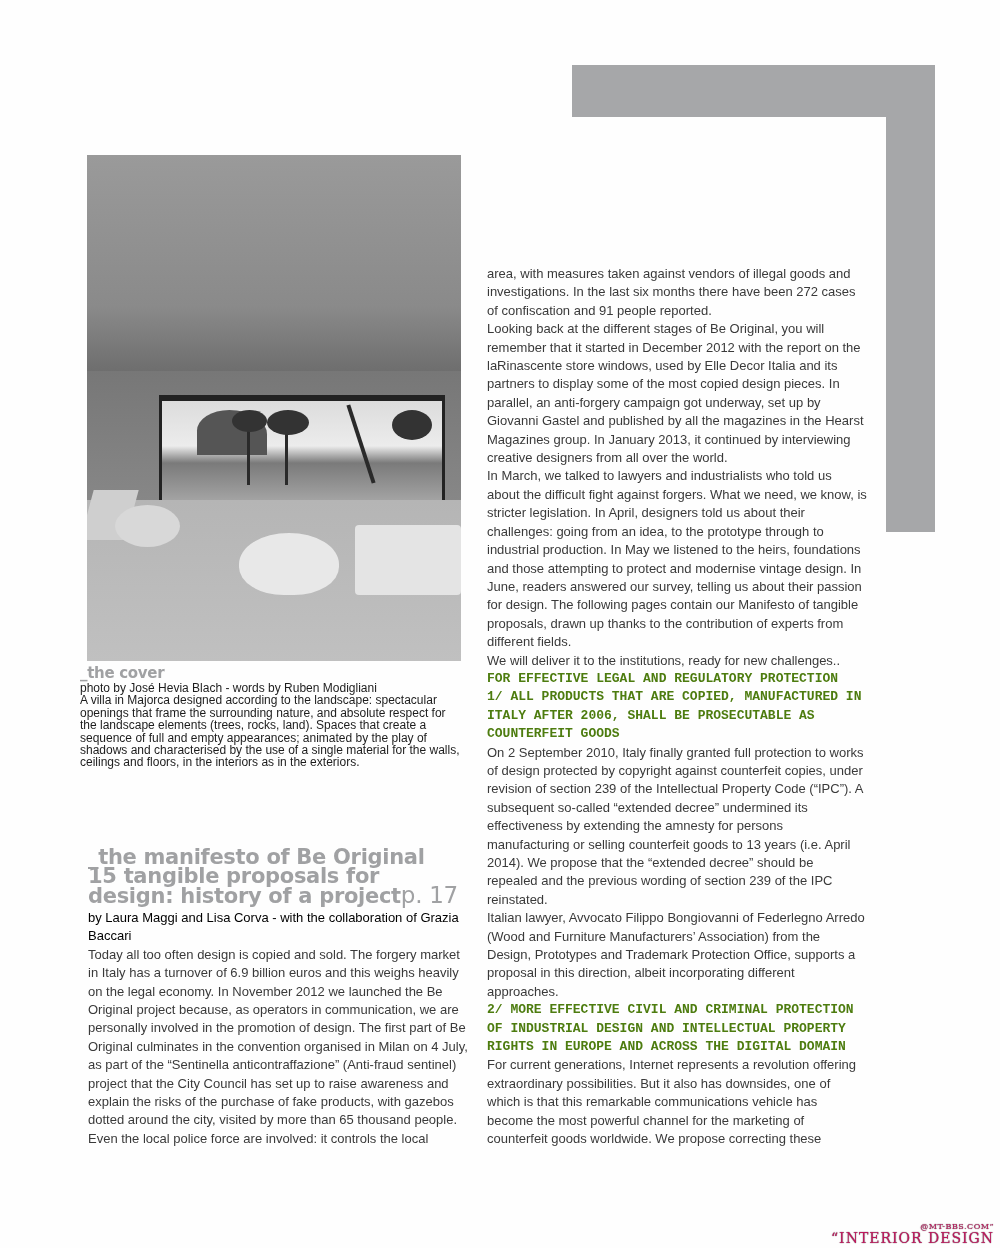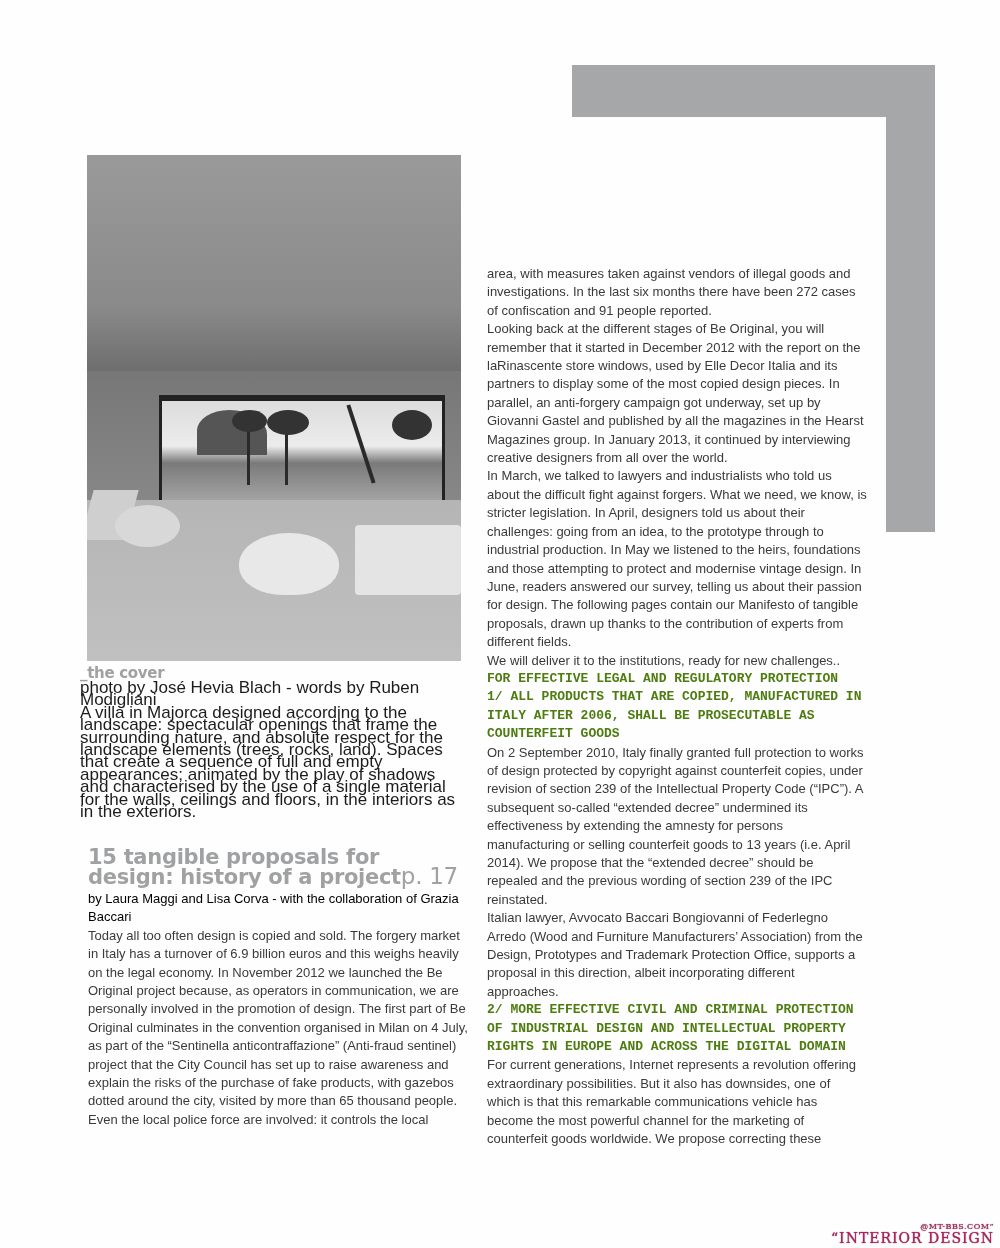--- a/index.html
+++ b/index.html
@@ -37,21 +37,21 @@
     background: #d8d8d8; border-radius: 50%; }
   .photo .chair { position: absolute; left: 0; top: 335px; width: 45px; height: 50px;
     background: #cfcfcf; transform: skewX(-15deg); }
 
   .cover-block { position: absolute; left: 80px; top: 665px; width: 380px; }
   .section-heading {
     font-family: "DejaVu Sans", sans-serif; font-weight: bold; color: #a0a1a3;
     letter-spacing: -0.3px;
   }
   .cover-title { font-size: 15px; line-height: 17px; }
-  .cover-credit, .cover-text { font-size: 17px; line-height: 12.4px; color: #1c1c1c; }
+  .cover-credit, .cover-text { font-size: 12px; line-height: 12.4px; color: #1c1c1c; }
 
   .manifesto-block { position: absolute; left: 88px; top: 848px; width: 380px; }
   .manifesto-title { font-size: 21px; line-height: 19px; }
   .manifesto-page { font-family: "DejaVu Sans", sans-serif; font-weight: normal; color: #a0a1a3; font-size: 23px; }
   .byline { font-size: 13px; line-height: 18.4px; color: #000000; margin-top: 3px; }
   .body-text { font-size: 13px; line-height: 18.4px; color: #3a3a3a; }
   .body-text p, .right-col p { margin: 0; }
 
   .right-col { position: absolute; left: 487px; top: 265px; width: 380px; font-size: 13px; line-height: 18.4px; color: #3a3a3a; }
   .right-col .caps { font-weight: bold; color: #4d7c0f; font-family: Liberation Mono, monospace; }
@@ -86,38 +86,39 @@
 </div>
 
 <div class="cover-block">
   <div class="section-heading cover-title">_the cover</div>
   <div class="cover-credit">photo by José Hevia Blach - words by Ruben Modigliani</div>
   <div class="cover-text">A villa in Majorca designed according to the landscape: spectacular openings that frame the surrounding nature, and absolute respect for the landscape elements (trees, rocks, land). Spaces that create a sequence of full and empty appearances; animated by the play of shadows and characterised by the use of a single material for the walls, ceilings and floors, in the interiors as in the exteriors.</div>
 </div>
 
 <div class="manifesto-block">
   <div class="section-heading manifesto-title">
+    <div>_the manifesto of Be Original</div>
     <div>15 tangible proposals for</div>
     <div><span>design: history of a project</span><span class="manifesto-page">p. 17</span></div>
   </div>
   <div class="byline">by Laura Maggi and Lisa Corva - with the collaboration of Grazia Baccari</div>
   <div class="body-text">
     <p>Today all too often design is copied and sold. The forgery market in Italy has a turnover of 6.9 billion euros and this weighs heavily on the legal economy. In November 2012 we launched the Be Original project because, as operators in communication, we are personally involved in the promotion of design. The first part of Be Original culminates in the convention organised in Milan on 4 July, as part of the “Sentinella anticontraffazione” (Anti-fraud sentinel) project that the City Council has set up to raise awareness and explain the risks of the purchase of fake products, with gazebos dotted around the city, visited by more than 65 thousand people. Even the local police force are involved: it controls the local</p>
   </div>
 </div>
 
 <div class="right-col">
   <p>area, with measures taken against vendors of illegal goods and investigations. In the last six months there have been 272 cases of confiscation and 91 people reported.</p>
   <p>Looking back at the different stages of Be Original, you will remember that it started in December 2012 with the report on the laRinascente store windows, used by Elle Decor Italia and its partners to display some of the most copied design pieces. In parallel, an anti-forgery campaign got underway, set up by Giovanni Gastel and published by all the magazines in the Hearst Magazines group. In January 2013, it continued by interviewing creative designers from all over the world.</p>
   <p>In March, we talked to lawyers and industrialists who told us about the difficult fight against forgers. What we need, we know, is stricter legislation. In April, designers told us about their challenges: going from an idea, to the prototype through to industrial production. In May we listened to the heirs, foundations and those attempting to protect and modernise vintage design. In June, readers answered our survey, telling us about their passion for design. The following pages contain our Manifesto of tangible proposals, drawn up thanks to the contribution of experts from different fields.</p>
   <p>We will deliver it to the institutions, ready for new challenges..</p>
   <p class="caps">FOR EFFECTIVE LEGAL AND REGULATORY PROTECTION</p>
   <p class="caps">1/ ALL PRODUCTS THAT ARE COPIED, MANUFACTURED IN ITALY AFTER 2006, SHALL BE PROSECUTABLE AS COUNTERFEIT GOODS</p>
   <p>On 2 September 2010, Italy finally granted full protection to works of design protected by copyright against counterfeit copies, under revision of section 239 of the Intellectual Property Code (“IPC”). A subsequent so-called “extended decree” undermined its effectiveness by extending the amnesty for persons manufacturing or selling counterfeit goods to 13 years (i.e. April 2014). We propose that the “extended decree” should be repealed and the previous wording of section 239 of the IPC reinstated.</p>
-  <p>Italian lawyer, Avvocato Baccari Bongiovanni of Federlegno Arredo (Wood and Furniture Manufacturers’ Association) from the Design, Prototypes and Trademark Protection Office, supports a proposal in this direction, albeit incorporating different approaches.</p>
+  <p>Italian lawyer, Avvocato Filippo Bongiovanni of Federlegno Arredo (Wood and Furniture Manufacturers’ Association) from the Design, Prototypes and Trademark Protection Office, supports a proposal in this direction, albeit incorporating different approaches.</p>
   <p class="caps">2/ MORE EFFECTIVE CIVIL AND CRIMINAL PROTECTION OF INDUSTRIAL DESIGN AND INTELLECTUAL PROPERTY RIGHTS IN EUROPE AND ACROSS THE DIGITAL DOMAIN</p>
   <p>For current generations, Internet represents a revolution offering extraordinary possibilities. But it also has downsides, one of which is that this remarkable communications vehicle has become the most powerful channel for the marketing of counterfeit goods worldwide. We propose correcting these</p>
 </div>
 
 <div class="watermark">
   <div class="wm-small">@MT-BBS.COM”</div>
   <div class="wm-big">“INTERIOR DESIGN</div>
 </div>
 
 </body></html>

